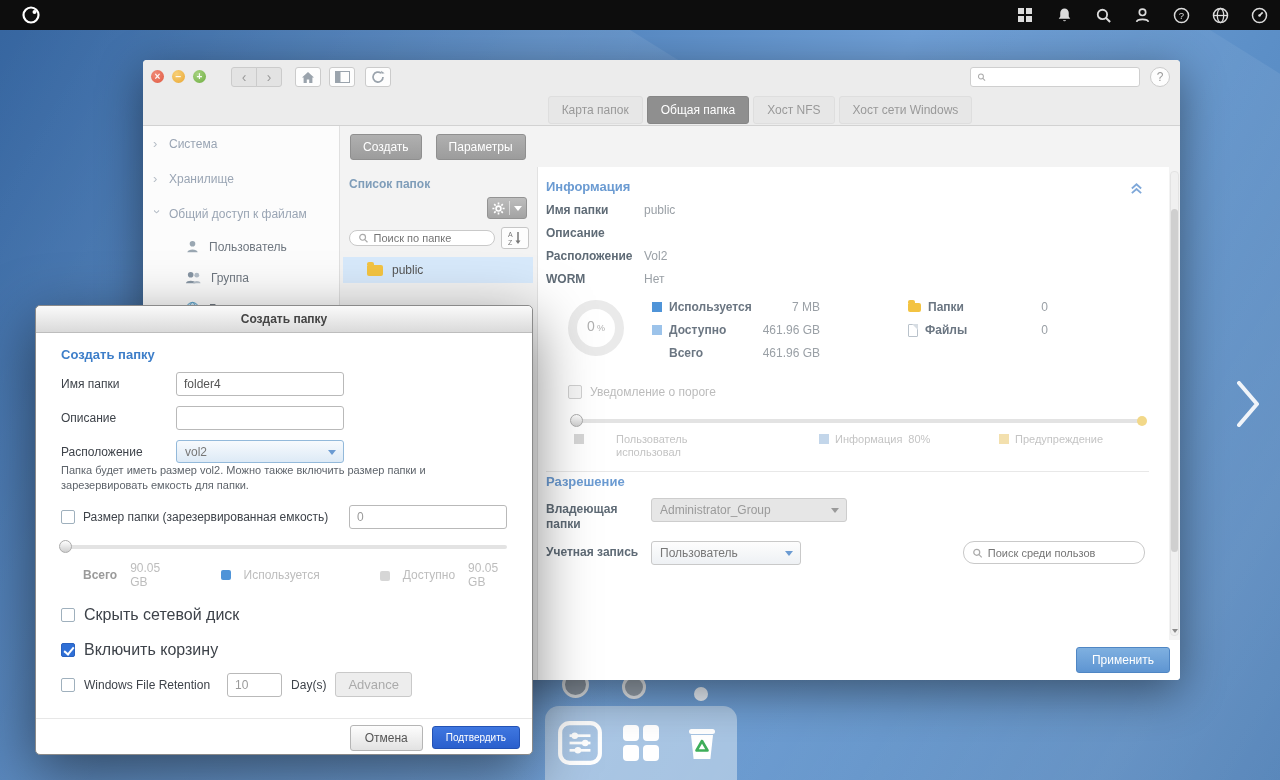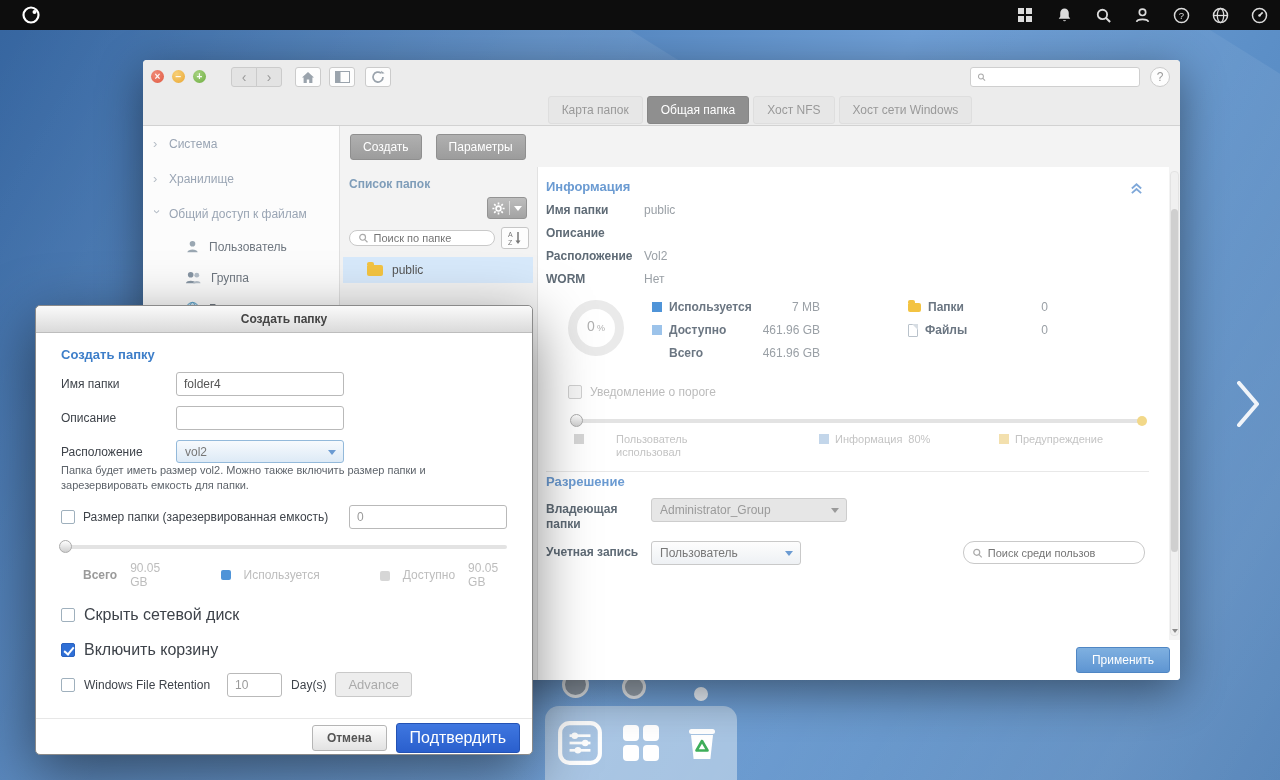--- a/index.html
+++ b/index.html
@@ -163,23 +163,23 @@
   .statsrow .sl { color:#9a9a9a; font-weight:bold; }
   .statsrow .sv { color:#bdbdbd; margin-left:6px; }
   .statsrow .grp { display:flex; align-items:center; gap:7px; }
   .cbline { display:flex; align-items:center; gap:9px; margin-top:17px; font-size:16px; color:#3e434a; }
   .retrow { display:flex; align-items:center; margin-top:13px; font-size:12px; color:#3e434a; gap:9px; }
   .retrow .tinput.days { width:55px; margin-left:8px; }
   .btn-advance { background:#ededed; border:1px solid #c9c9c9; border-radius:3px; color:#ababab; font-size:13px; padding:4px 12px; cursor:default; }
   .dlg-footer { position:absolute; left:0; right:0; bottom:0; height:38px; border-top:1px solid #e7e7e7;
     display:flex; align-items:center; justify-content:flex-end; gap:9px; padding-right:12px; }
   .btn-cancel { background:linear-gradient(#fdfdfd,#e2e2e2); border:1px solid #b5b5b5; border-radius:3px;
-    color:#555; font-size:12px; padding:5px 14px; cursor:pointer;font-weight:bold; }
+    color:#555; font-size:12px; padding:5px 14px; cursor:pointer; }
   .btn-confirm { background:linear-gradient(#3f77e0,#2a5fcd); border:1px solid #2352b4; border-radius:3px;
-    color:#fff; font-size:16px; padding:5px 13px; cursor:pointer; }
+    color:#fff; font-size:10px; padding:5px 13px; cursor:pointer; }
 
   
   .peek1 { position:absolute; left:562px; top:671px; width:27px; height:27px; border-radius:50%;
     background:#8f9aa6; border:3px solid #e6eaee; z-index:5; }
   .peek2 { position:absolute; left:622px; top:675px; width:24px; height:24px; border-radius:50%;
     background:#97a2ad; border:3px solid #e6eaee; z-index:5; }
   .peek3 { position:absolute; left:694px; top:687px; width:14px; height:14px; border-radius:50%;
     background:rgba(255,255,255,.85); z-index:5; }
   .dock { position:absolute; left:545px; top:706px; width:192px; height:74px; background:rgba(216,229,241,.55);
     border-radius:14px 14px 0 0; display:flex; align-items:center; justify-content:center; gap:13px; z-index:6; }

